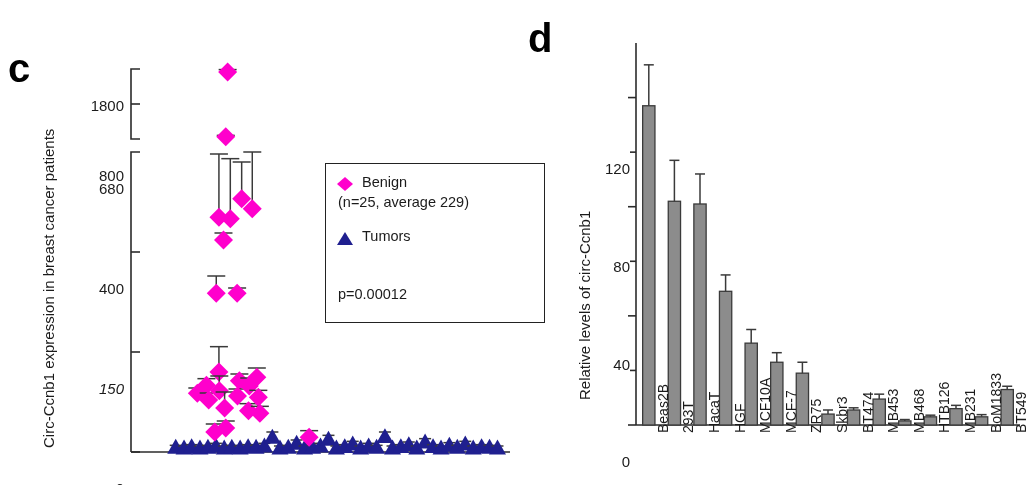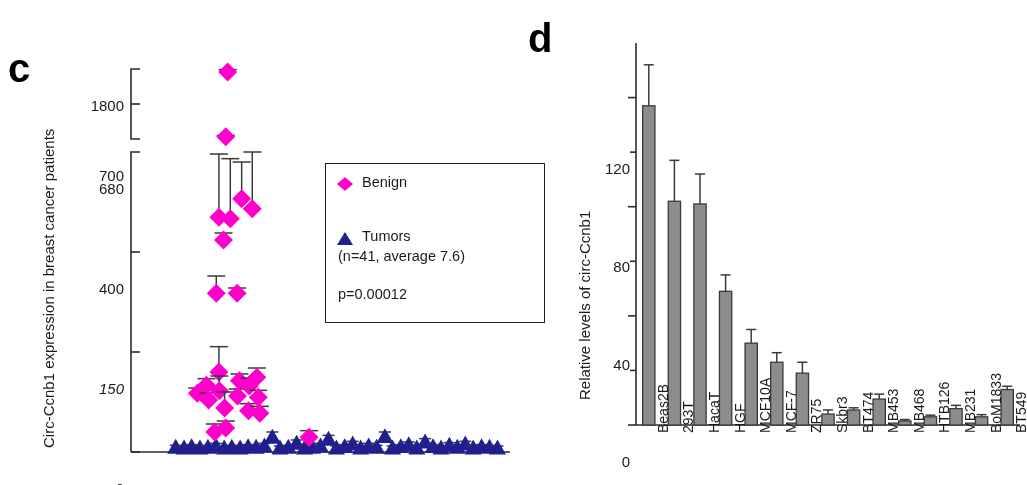--- a/index.html
+++ b/index.html
@@ -38,21 +38,21 @@
 </head>
 <body>
 
 <div class="fig">
 
   <div class="panel-letter" id="panel-c-letter">c</div>
 
   <div class="axis-title" id="c-axis-title" style="left:40px;top:448px;">Circ-Ccnb1 expression in breast cancer patients</div>
 
   <div class="ytick" style="left:72px;top:61px;width:52px;">1800</div>
-  <div class="ytick" style="left:72px;top:131px;width:52px;">700</div>
+  <div class="ytick" style="left:72px;top:131px;width:52px;">800</div>
   <div class="ytick" style="left:72px;top:144px;width:52px;">680</div>
   <div class="ytick" style="left:72px;top:244px;width:52px;">400</div>
   <div class="ytick" style="left:72px;top:344px;width:52px;font-style:italic;">150</div>
   <div class="ytick" style="left:72px;top:444px;width:52px;">0</div>
 
   <svg id="svg-c" style="left:0;top:0;width:520px;height:485px;">
       <path class="axisline" d="M140,69 L131,69 L131,139 L140,139"></path>
       <line class="tickline" x1="131" y1="104" x2="140" y2="104"></line>
       <path class="axisline" d="M140,152 L131,152 L131,452"></path>
       <line class="axisline" x1="131" y1="452" x2="510" y2="452"></line>
@@ -250,26 +250,26 @@
       <line class="errbar" x1="309.13" y1="437.3333333333333" x2="309.13" y2="430.6666666666667"></line>
       <line class="errbar" x1="300.13" y1="430.6666666666667" x2="318.13" y2="430.6666666666667"></line>
       <polygon points="309.13,427.8333333333333 318.63,437.3333333333333 309.13,446.8333333333333 299.63,437.3333333333333" fill="#FF00CC"></polygon>
     </svg>
 
   <div id="legend-box">
     <svg style="left:10px;top:12px;width:20px;height:16px;">
       <polygon points="9,1 17,8 9,15 1,8" fill="#FF00CC"></polygon>
     </svg>
     <div class="legend-row" style="top:10px;"><span class="lg-label">Benign</span></div>
+    <div class="legend-sub" style="top:30px;">(n=25, average 229)</div>
 
     <svg style="left:10px;top:66px;width:20px;height:16px;">
       <polygon points="9,2 17,15 1,15" fill="#1F1F8F"></polygon>
     </svg>
     <div class="legend-row" style="top:64px;"><span class="lg-label">Tumors</span></div>
-    <div class="legend-sub" style="top:84px;">(n=41, average 7.6)</div>
 
     <div class="legend-sub" style="top:122px;text-align:center;">p=0.00012</div>
   </div>
 
   <div class="panel-letter" id="panel-d-letter">d</div>
 
   <div class="axis-title" id="d-axis-title" style="left:576px;top:400px;">Relative levels of circ-Ccnb1</div>
 
   <div class="ytick" style="left:588px;top:124px;width:42px;">120</div>
   <div class="ytick" style="left:588px;top:222px;width:42px;">80</div>

